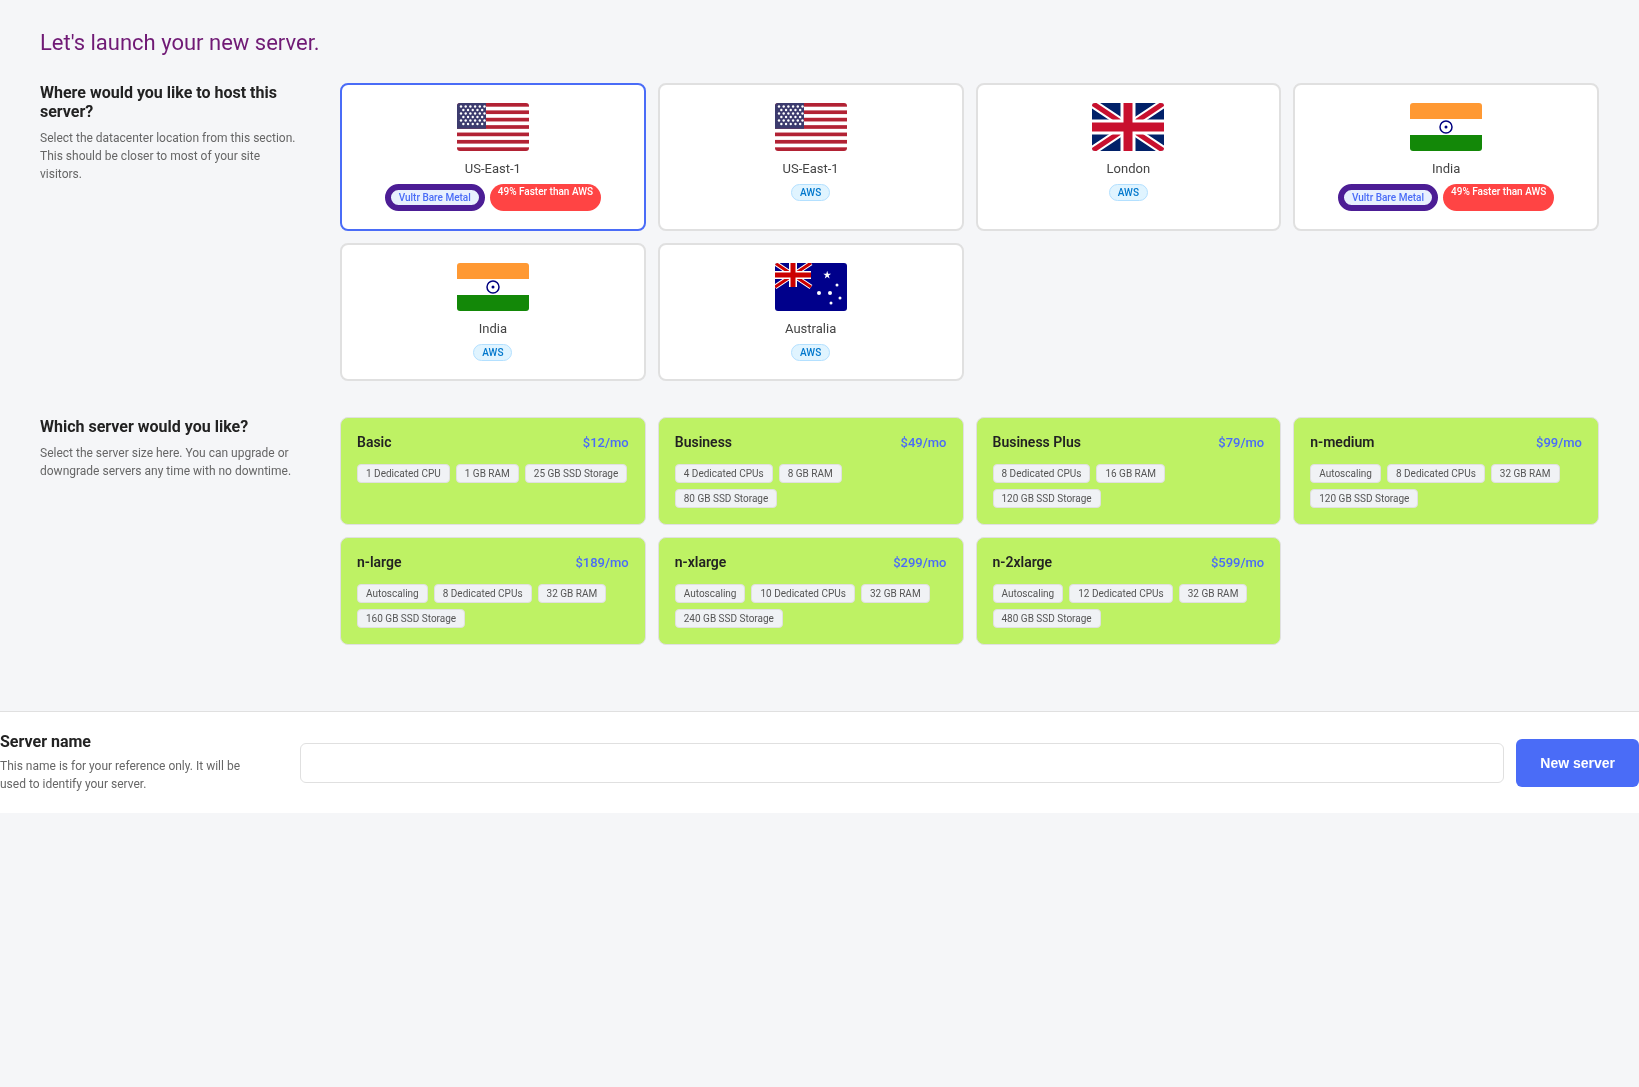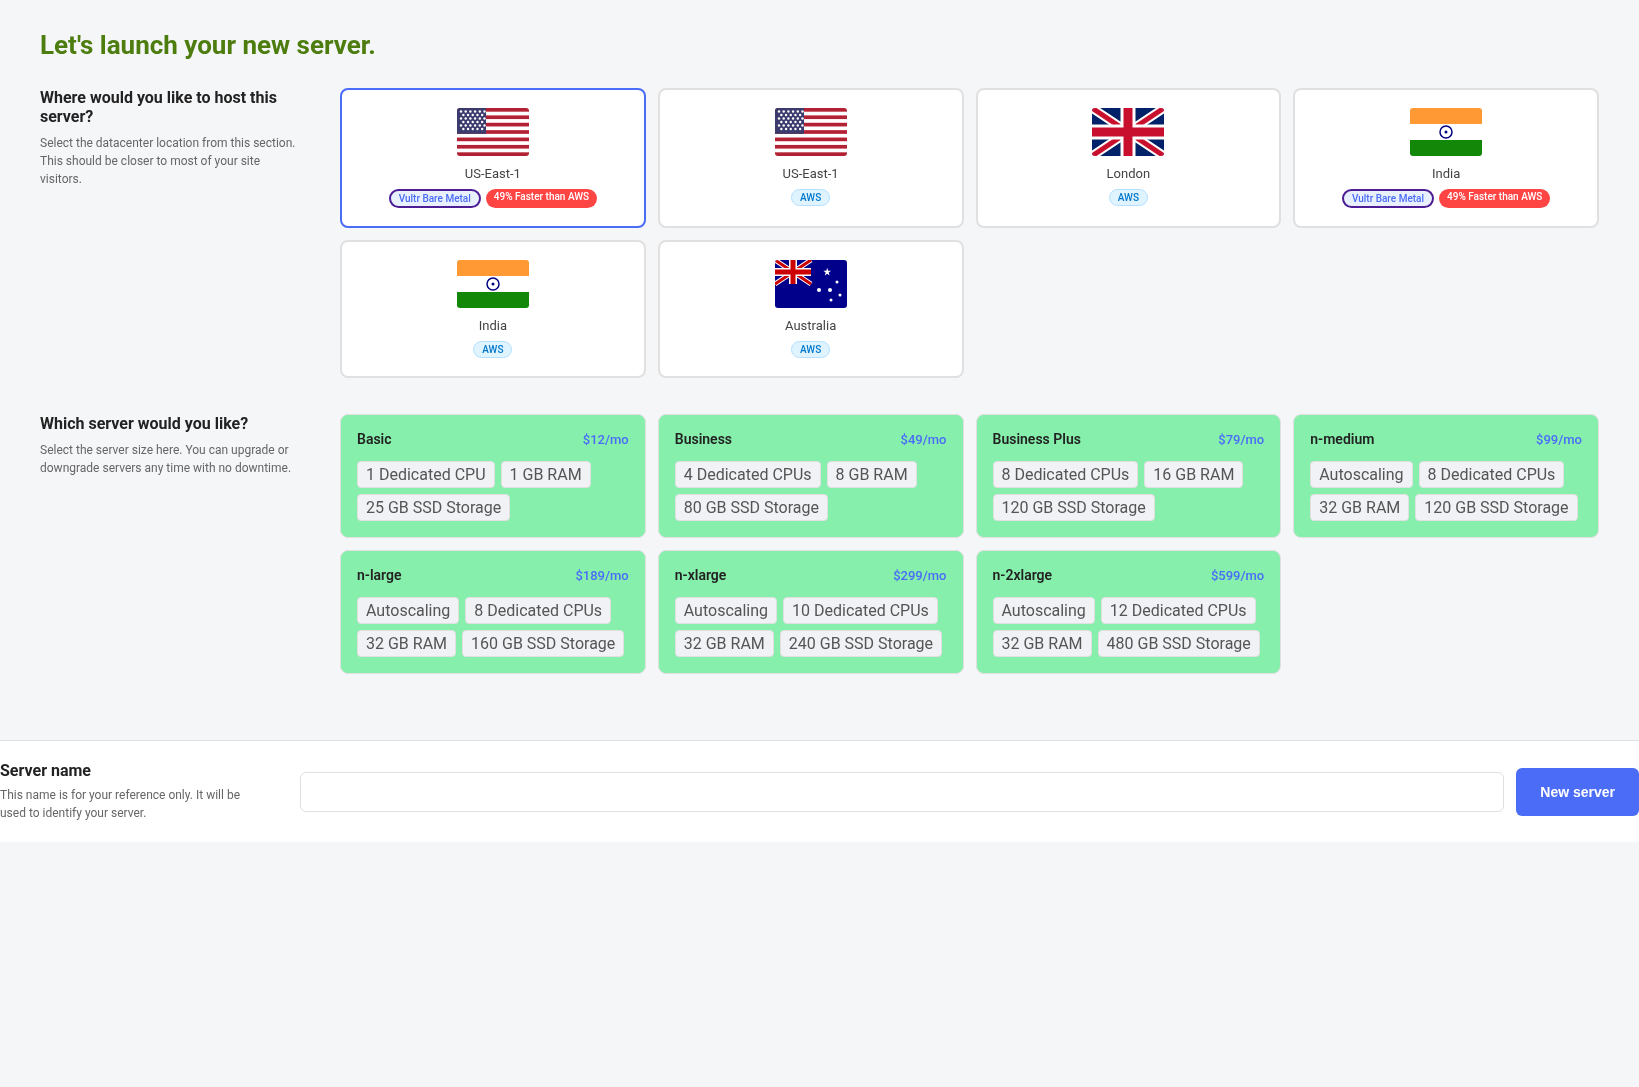--- a/index.html
+++ b/index.html
@@ -8,23 +8,23 @@
       background: #f5f6f8;
       color: #333;
       min-height: 1087px;
     }
     .page {
       padding: 30px 40px;
       max-width: 1639px;
       margin: 0 auto;
     }
     .page-title {
-      font-size: 26px;
-      font-weight: 700;
-      color: #4d7c0f;
+      font-size: 22px;
+      font-weight: 400;
+      color: #701a75;
       margin-bottom: 28px;
     }
     .section {
       display: flex;
       gap: 40px;
       margin-bottom: 36px;
     }
     .section-label {
       width: 260px;
       flex-shrink: 0;
@@ -94,35 +94,35 @@
       font-weight: 500;
     }
     .badge-aws {
       background: #e0f4ff;
       color: #0077cc;
       border: 1px solid #b3e0ff;
     }
     .badge-vultr {
       background: #e8f0fe;
       color: #4a6cf7;
-      border: 2px solid #4c1d95;
+      border: 6px solid #4c1d95;
     }
     .badge-faster {
       background: #ff4444;
       color: #fff;
       border: none;
     }
     
     .server-grid {
       display: grid;
       grid-template-columns: repeat(4, 1fr);
       gap: 12px;
     }
     .server-card {
-      background: #86efac;
+      background: #bef264;
       border: 1.5px solid #e0e0e0;
       border-radius: 8px;
       padding: 16px;
       cursor: pointer;
       transition: border-color 0.2s;
     }
     .server-card.selected {
       border-color: #4a6cf7;
       border-width: 2px;
     }
@@ -145,21 +145,21 @@
     .server-specs {
       display: flex;
       flex-wrap: wrap;
       gap: 6px;
     }
     .spec-tag {
       background: #f0f2f5;
       border: 1px solid #e0e0e0;
       border-radius: 4px;
       padding: 3px 8px;
-      font-size: 16px;
+      font-size: 10px;
       color: #555;
     }
     
     .server-name-section {
       display: flex;
       gap: 40px;
       align-items: center;
       padding: 20px 0;
       border-top: 1px solid #e0e0e0;
       margin-top: 10px;

